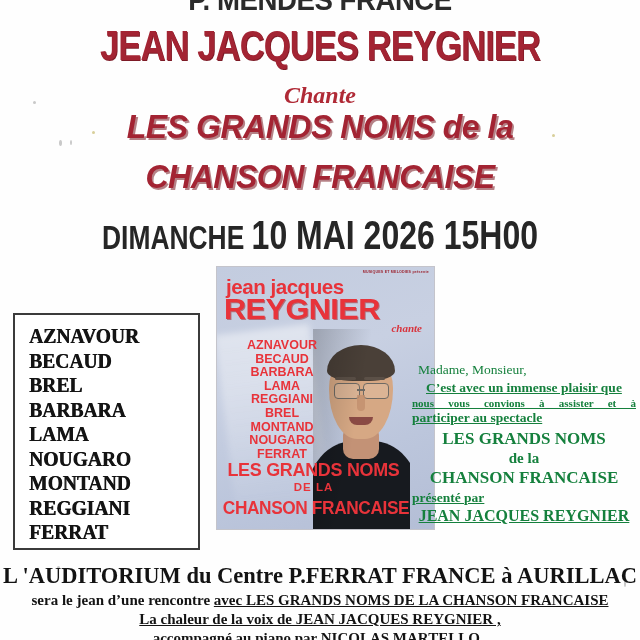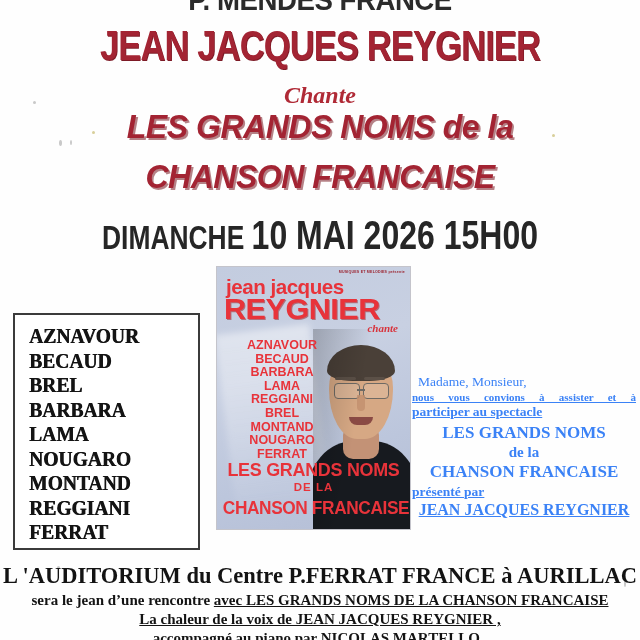--- a/index.html
+++ b/index.html
@@ -77,21 +77,21 @@
     color:#141414;
     line-height:24.5px;
     letter-spacing:0px;
     transform:scaleX(0.93);
     transform-origin:left top;
   }
   .artist-list div{white-space:nowrap;text-shadow:0.6px 0 0 #141414;}
 
   
   .poster{
-    position:absolute;left:217px;top:267px;width:193px;height:262px;
+    position:absolute;left:217px;top:267px;width:217px;height:262px;
     background:linear-gradient(160deg,#c3ccdf 0%,#c8d0e2 38%,#bcc6dc 70%,#b4bed6 100%);
     overflow:hidden;
     box-shadow:0 0 0 1px rgba(90,90,110,.35);
   }
   .poster .soft-shape{
     position:absolute;left:8px;top:62px;width:95px;height:175px;
     background:linear-gradient(180deg,rgba(255,255,255,.45),rgba(255,255,255,.05));
     transform:rotate(-7deg);
     filter:blur(3px);
   }
@@ -185,23 +185,23 @@
   .photo .brow-r{position:absolute;left:51px;top:48px;width:21px;height:3px;background:#5b5047;border-radius:2px;}
   .photo .nose{position:absolute;left:44px;top:66px;width:8px;height:16px;background:#c08e6c;border-radius:0 0 6px 6px;opacity:.75;}
   .photo .mouth{position:absolute;left:36px;top:88px;width:24px;height:8px;background:#8a4a44;border-radius:0 0 10px 10px;}
   .photo .shadow{
     position:absolute;left:0;top:0;width:97px;height:200px;
     background:linear-gradient(100deg,rgba(0,0,0,.22) 0%,rgba(0,0,0,0) 45%);
   }
 
   
   .letter{
-    position:absolute;left:412px;top:374px;width:224px;
-    font-family:"Liberation Serif",serif;
-    color:#3b82f6;
+    position:absolute;left:412px;top:362px;width:224px;
+    font-family:"Liberation Serif",serif;
+    color:#15803d;
   }
   .letter .l1{font-size:13.5px;margin-left:6px;}
   .letter .l2{font-size:13.5px;font-weight:bold;text-decoration:underline;margin-top:2px;margin-left:14px;}
   .letter .l3{font-size:11px;font-weight:bold;text-decoration:underline;margin-top:1px;text-align:justify;text-align-last:justify;}
   .letter .l4{font-size:13.5px;font-weight:bold;text-decoration:underline;margin-top:1px;}
   .letter .big1{font-size:17px;font-weight:bold;text-align:center;margin-top:3px;letter-spacing:0px;}
   .letter .mid{font-size:15px;font-weight:bold;text-align:center;margin-top:1px;}
   .letter .big2{font-size:17px;font-weight:bold;text-align:center;margin-top:1px;}
   .letter .pres{font-size:13.5px;font-weight:bold;text-align:left;margin-top:2px;text-decoration:underline;}
   .letter .sign{font-size:16px;font-weight:bold;text-align:center;margin-top:1px;text-decoration:underline;}
@@ -289,20 +289,21 @@
       <div>FERRAT</div>
     </div>
 
     <div class="p-gn">LES GRANDS NOMS</div>
     <div class="p-dela">DE  LA</div>
     <div class="p-cf">CHANSON FRANCAISE</div>
   </div>
 
   <div class="letter">
     <div class="l1">Madame, Monsieur,</div>
+    <div class="l2">C’est avec un immense plaisir que</div>
     <div class="l3">nous vous convions à assister et à</div>
     <div class="l4">participer au spectacle</div>
     <div class="big1">LES GRANDS NOMS</div>
     <div class="mid">de la</div>
     <div class="big2">CHANSON FRANCAISE</div>
     <div class="pres">présenté par</div>
     <div class="sign">JEAN JACQUES REYGNIER</div>
   </div>
 
   <div class="bottom">

